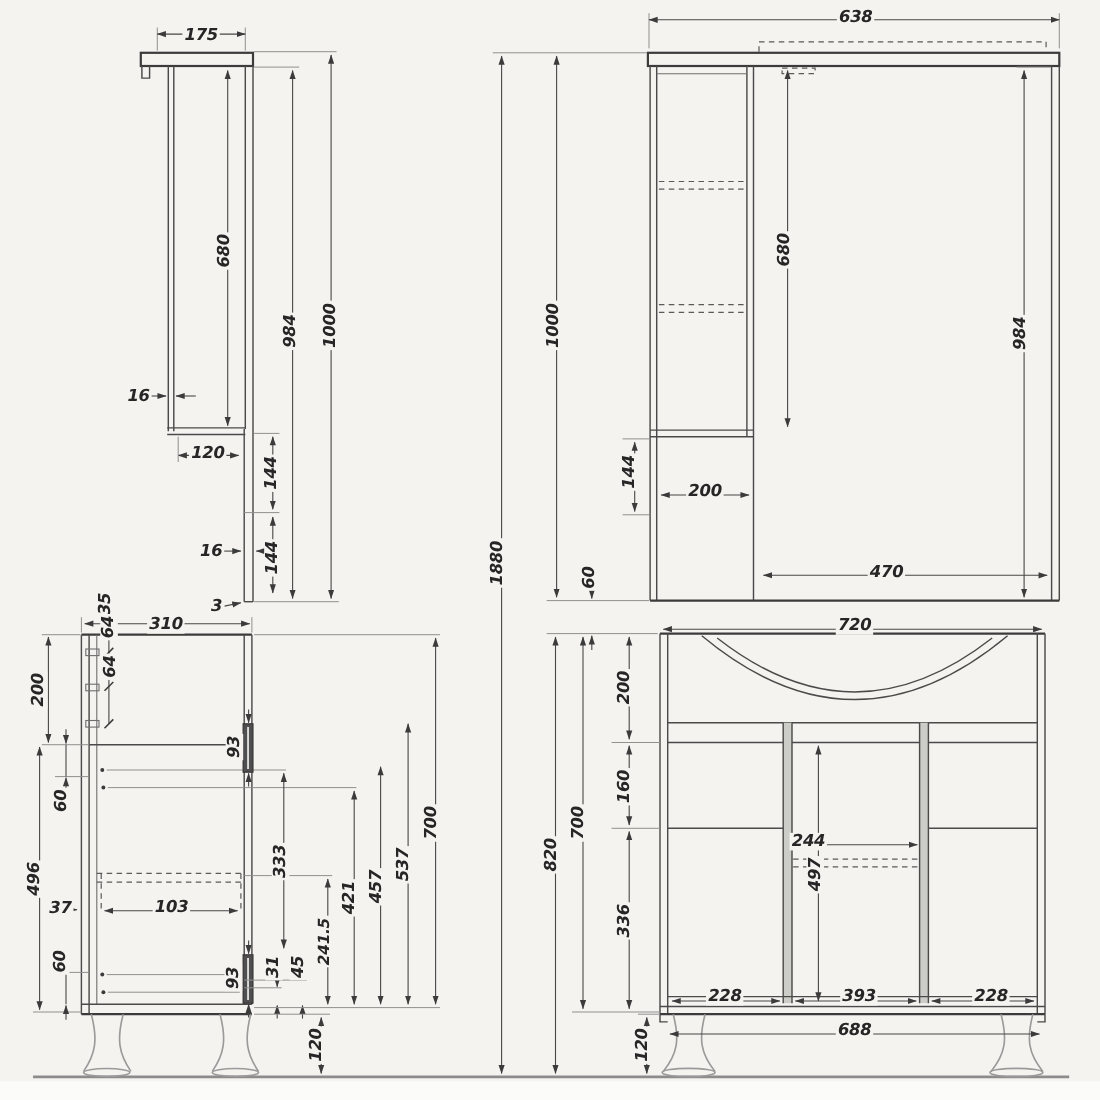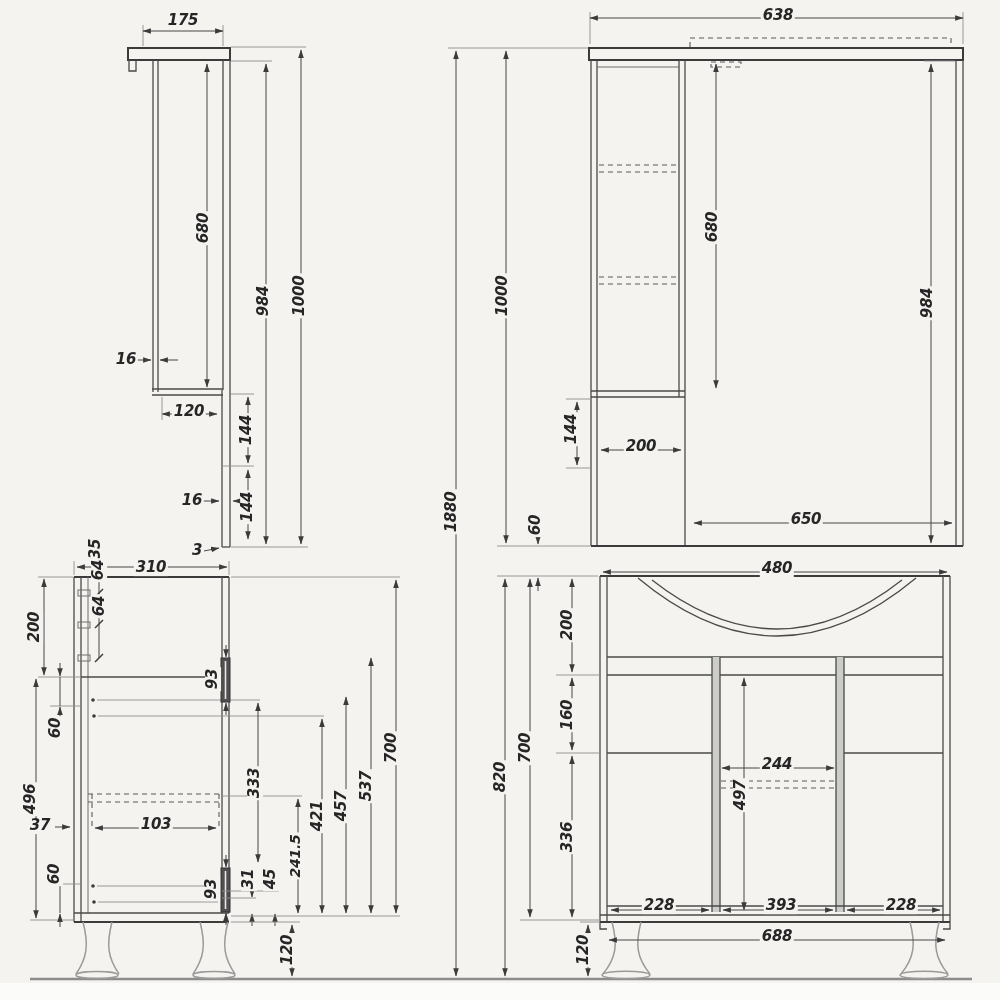--- a/index.html
+++ b/index.html
@@ -265,70 +265,70 @@
     <ellipse class="leg" cx="626" cy="975" rx="24" ry="3.8"></ellipse>
     <path class="leg" d="M910,922 C916,945 914,958 901,974"></path>
     <path class="leg" d="M939,922 C933,945 935,958 948,974"></path>
     <ellipse class="leg" cx="924" cy="975" rx="24" ry="3.8"></ellipse>
     <line class="dim d2" x1="609" y1="940" x2="945" y2="940"></line>
     <line class="ext" x1="600" y1="922" x2="580" y2="922"></line>
     <line class="dim d2" x1="588" y1="925" x2="588" y2="976"></line>
   </g>
 </svg>
 
-<span class="lbl" style="left:183px;top:21px">175</span>
+<span class="lbl" style="left:183px;top:32px">175</span>
 <span class="lbl rot" style="left:204px;top:228px">680</span>
 <span class="lbl rot" style="left:264px;top:301px">984</span>
 <span class="lbl rot" style="left:300px;top:296px">1000</span>
 <span class="lbl" style="left:126px;top:360px">16</span>
 <span class="lbl" style="left:189px;top:412px">120</span>
 <span class="lbl rot" style="left:247px;top:430px">144</span>
 <span class="lbl" style="left:192px;top:501px">16</span>
 <span class="lbl rot" style="left:248px;top:507px">144</span>
 <span class="lbl" style="left:197px;top:551px">3</span>
 
 <span class="lbl" style="left:778px;top:16px">638</span>
 <span class="lbl rot" style="left:713px;top:227px">680</span>
 <span class="lbl rot" style="left:928px;top:303px">984</span>
 <span class="lbl rot" style="left:503px;top:296px">1000</span>
 <span class="lbl rot" style="left:572px;top:429px">144</span>
 <span class="lbl" style="left:641px;top:447px">200</span>
-<span class="lbl" style="left:806px;top:520px">650</span>
+<span class="lbl" style="left:806px;top:520px">470</span>
 <span class="lbl rot" style="left:452px;top:512px">1880</span>
 <span class="lbl rot" style="left:536px;top:525px">60</span>
 
 <span class="lbl rot" style="left:96px;top:549px">35</span>
 <span class="lbl rot" style="left:99px;top:570px">64</span>
 <span class="lbl rot" style="left:100px;top:606px">64</span>
 <span class="lbl" style="left:151px;top:568px">310</span>
 <span class="lbl rot" style="left:35px;top:627px">200</span>
 <span class="lbl rot" style="left:56px;top:728px">60</span>
 <span class="lbl rot" style="left:31px;top:799px">496</span>
-<span class="lbl" style="left:40px;top:826px">37</span>
+<span class="lbl" style="left:55px;top:826px">37</span>
 <span class="lbl" style="left:156px;top:825px">103</span>
 <span class="lbl rot" style="left:55px;top:874px">60</span>
 <span class="lbl rot" style="left:213px;top:679px">93</span>
 <span class="lbl rot" style="left:212px;top:889px">93</span>
 <span class="lbl rot" style="left:249px;top:879px">31</span>
 <span class="lbl rot" style="left:271px;top:879px">45</span>
 <span class="lbl rot" style="left:295px;top:856px;font-size:14px">241.5</span>
 <span class="lbl rot" style="left:255px;top:783px">333</span>
 <span class="lbl rot" style="left:318px;top:816px">421</span>
 <span class="lbl rot" style="left:342px;top:806px">457</span>
 <span class="lbl rot" style="left:367px;top:786px">537</span>
 <span class="lbl rot" style="left:392px;top:748px">700</span>
 <span class="lbl rot" style="left:288px;top:950px">120</span>
 
-<span class="lbl" style="left:777px;top:569px">480</span>
+<span class="lbl" style="left:777px;top:569px">720</span>
 <span class="lbl rot" style="left:501px;top:777px">820</span>
 <span class="lbl rot" style="left:526px;top:748px">700</span>
 <span class="lbl rot" style="left:568px;top:625px">200</span>
 <span class="lbl rot" style="left:568px;top:715px">160</span>
 <span class="lbl rot" style="left:568px;top:837px">336</span>
-<span class="lbl" style="left:777px;top:765px">244</span>
+<span class="lbl" style="left:735px;top:765px">244</span>
 <span class="lbl rot" style="left:741px;top:795px">497</span>
 <span class="lbl" style="left:659px;top:906px">228</span>
 <span class="lbl" style="left:781px;top:906px">393</span>
 <span class="lbl" style="left:901px;top:906px">228</span>
 <span class="lbl" style="left:777px;top:937px">688</span>
 <span class="lbl rot" style="left:584px;top:950px">120</span>
 
 </div>
 
 </body></html>

